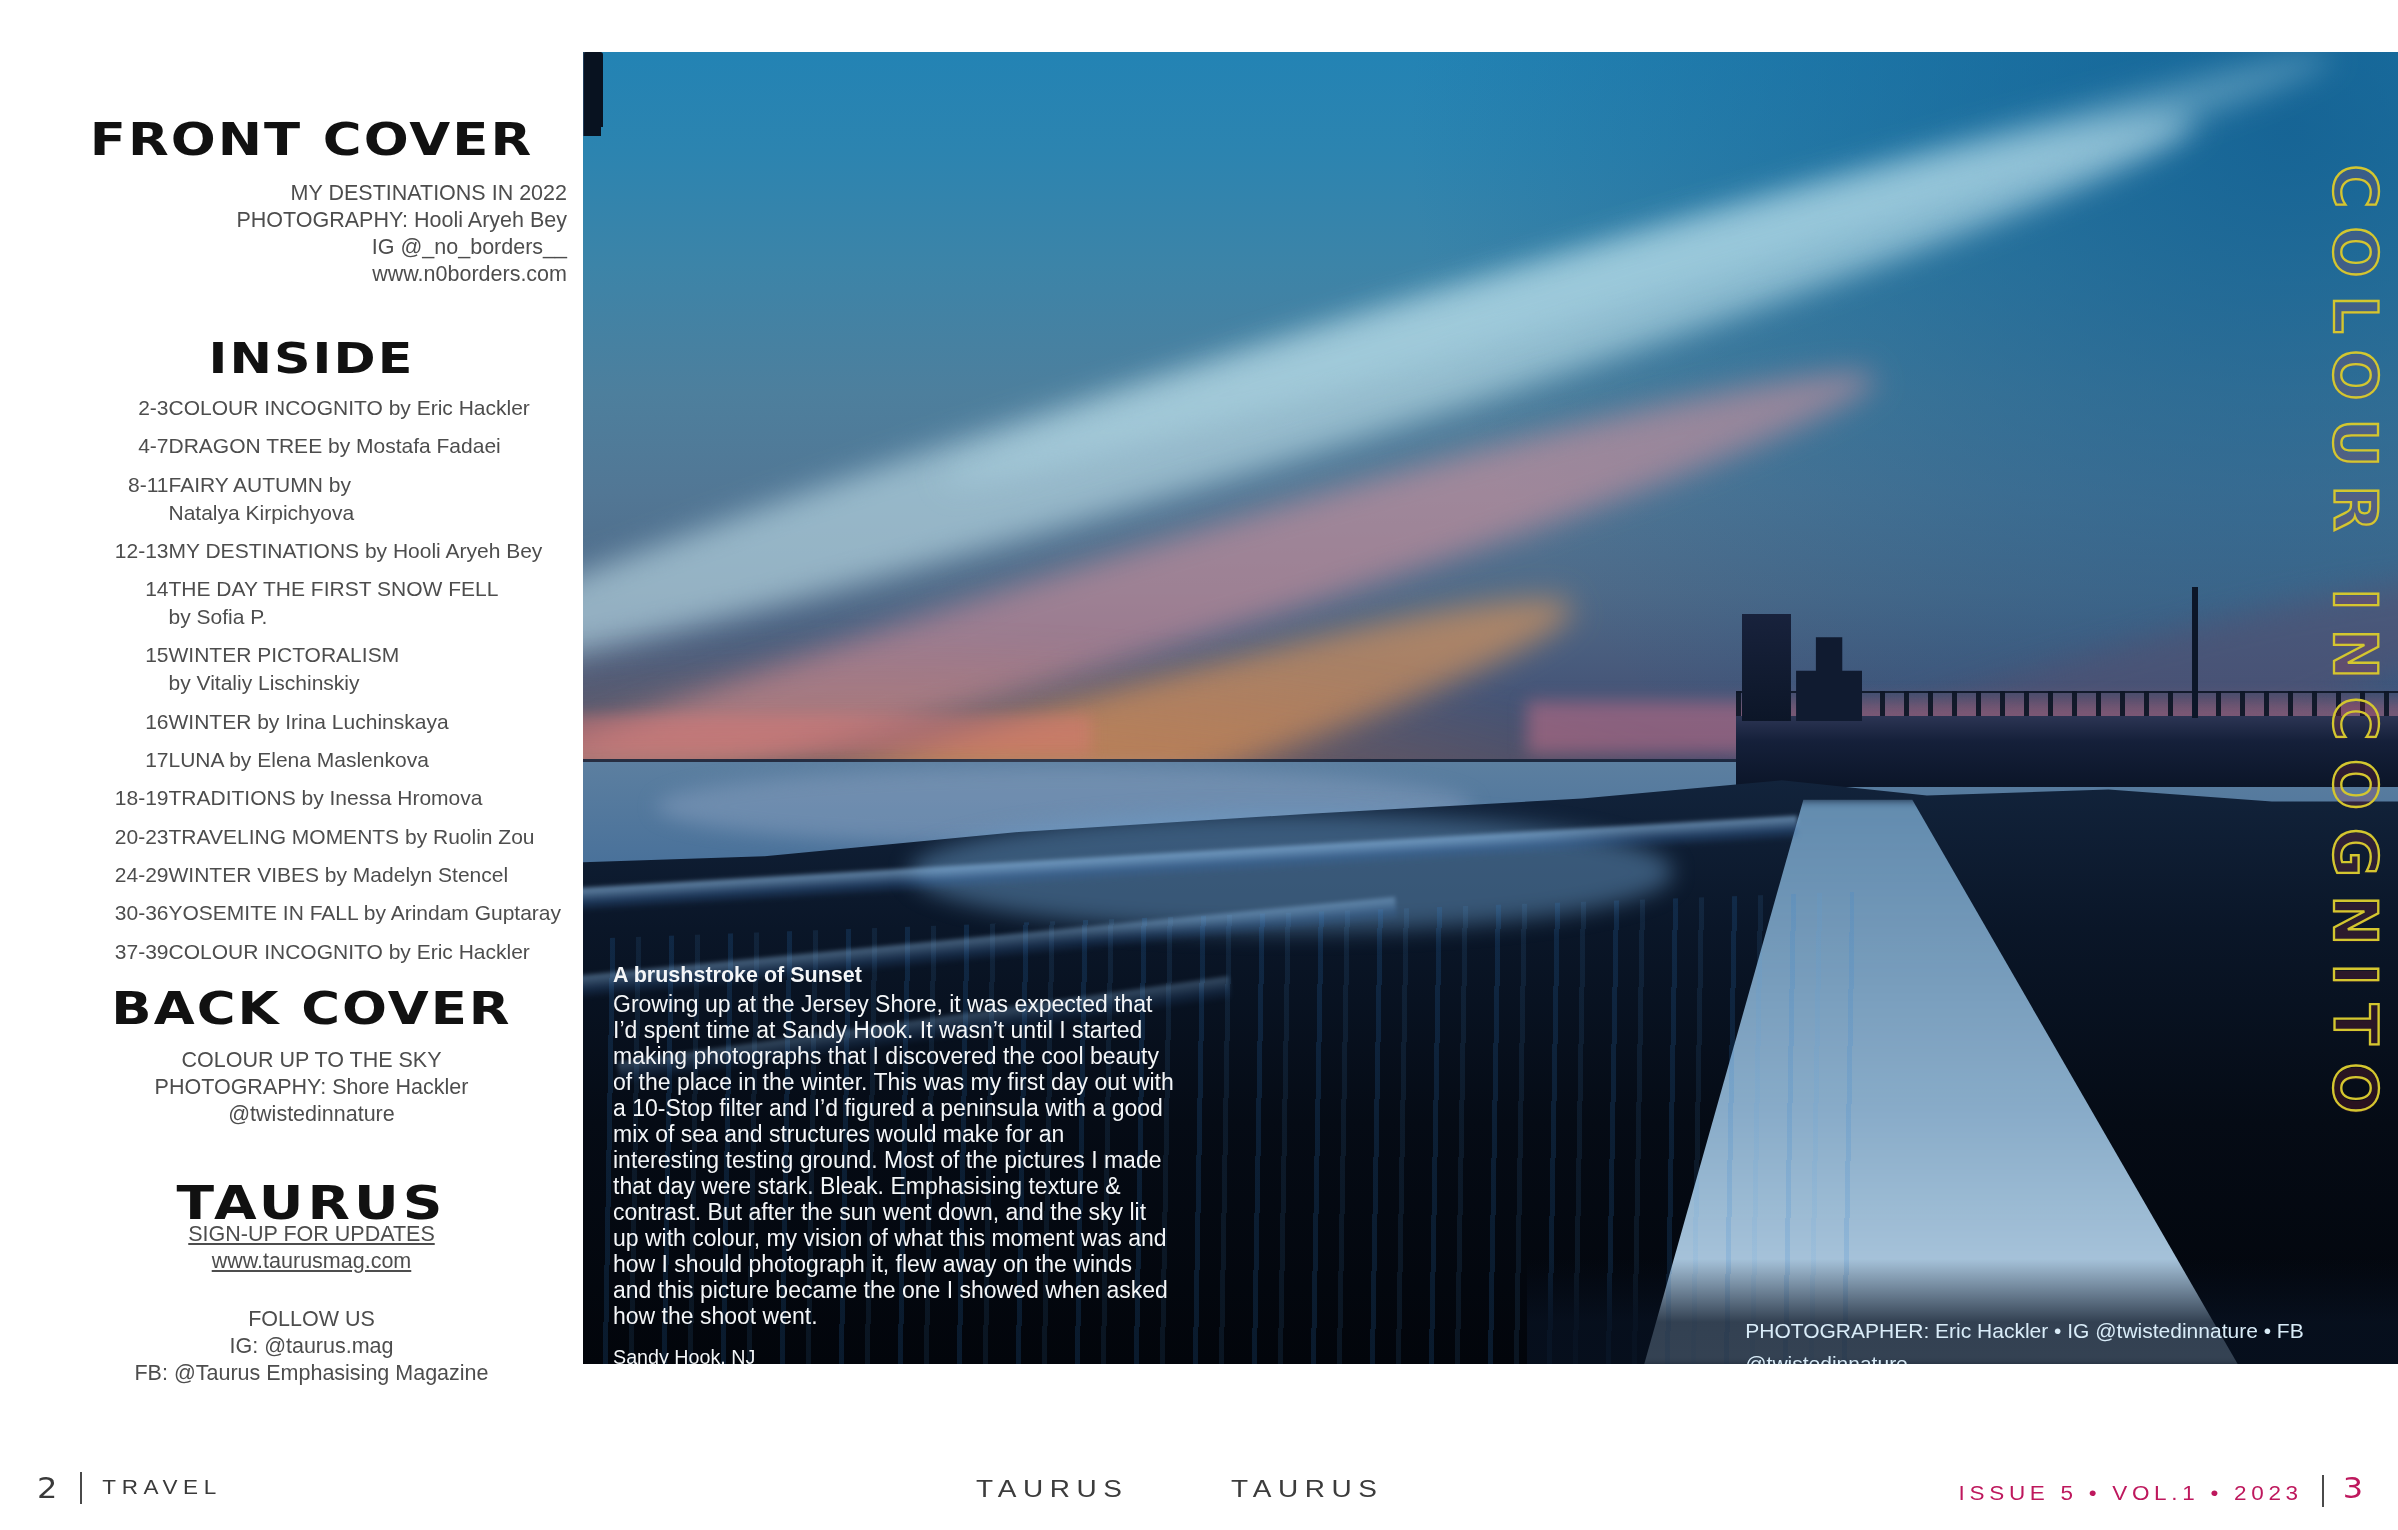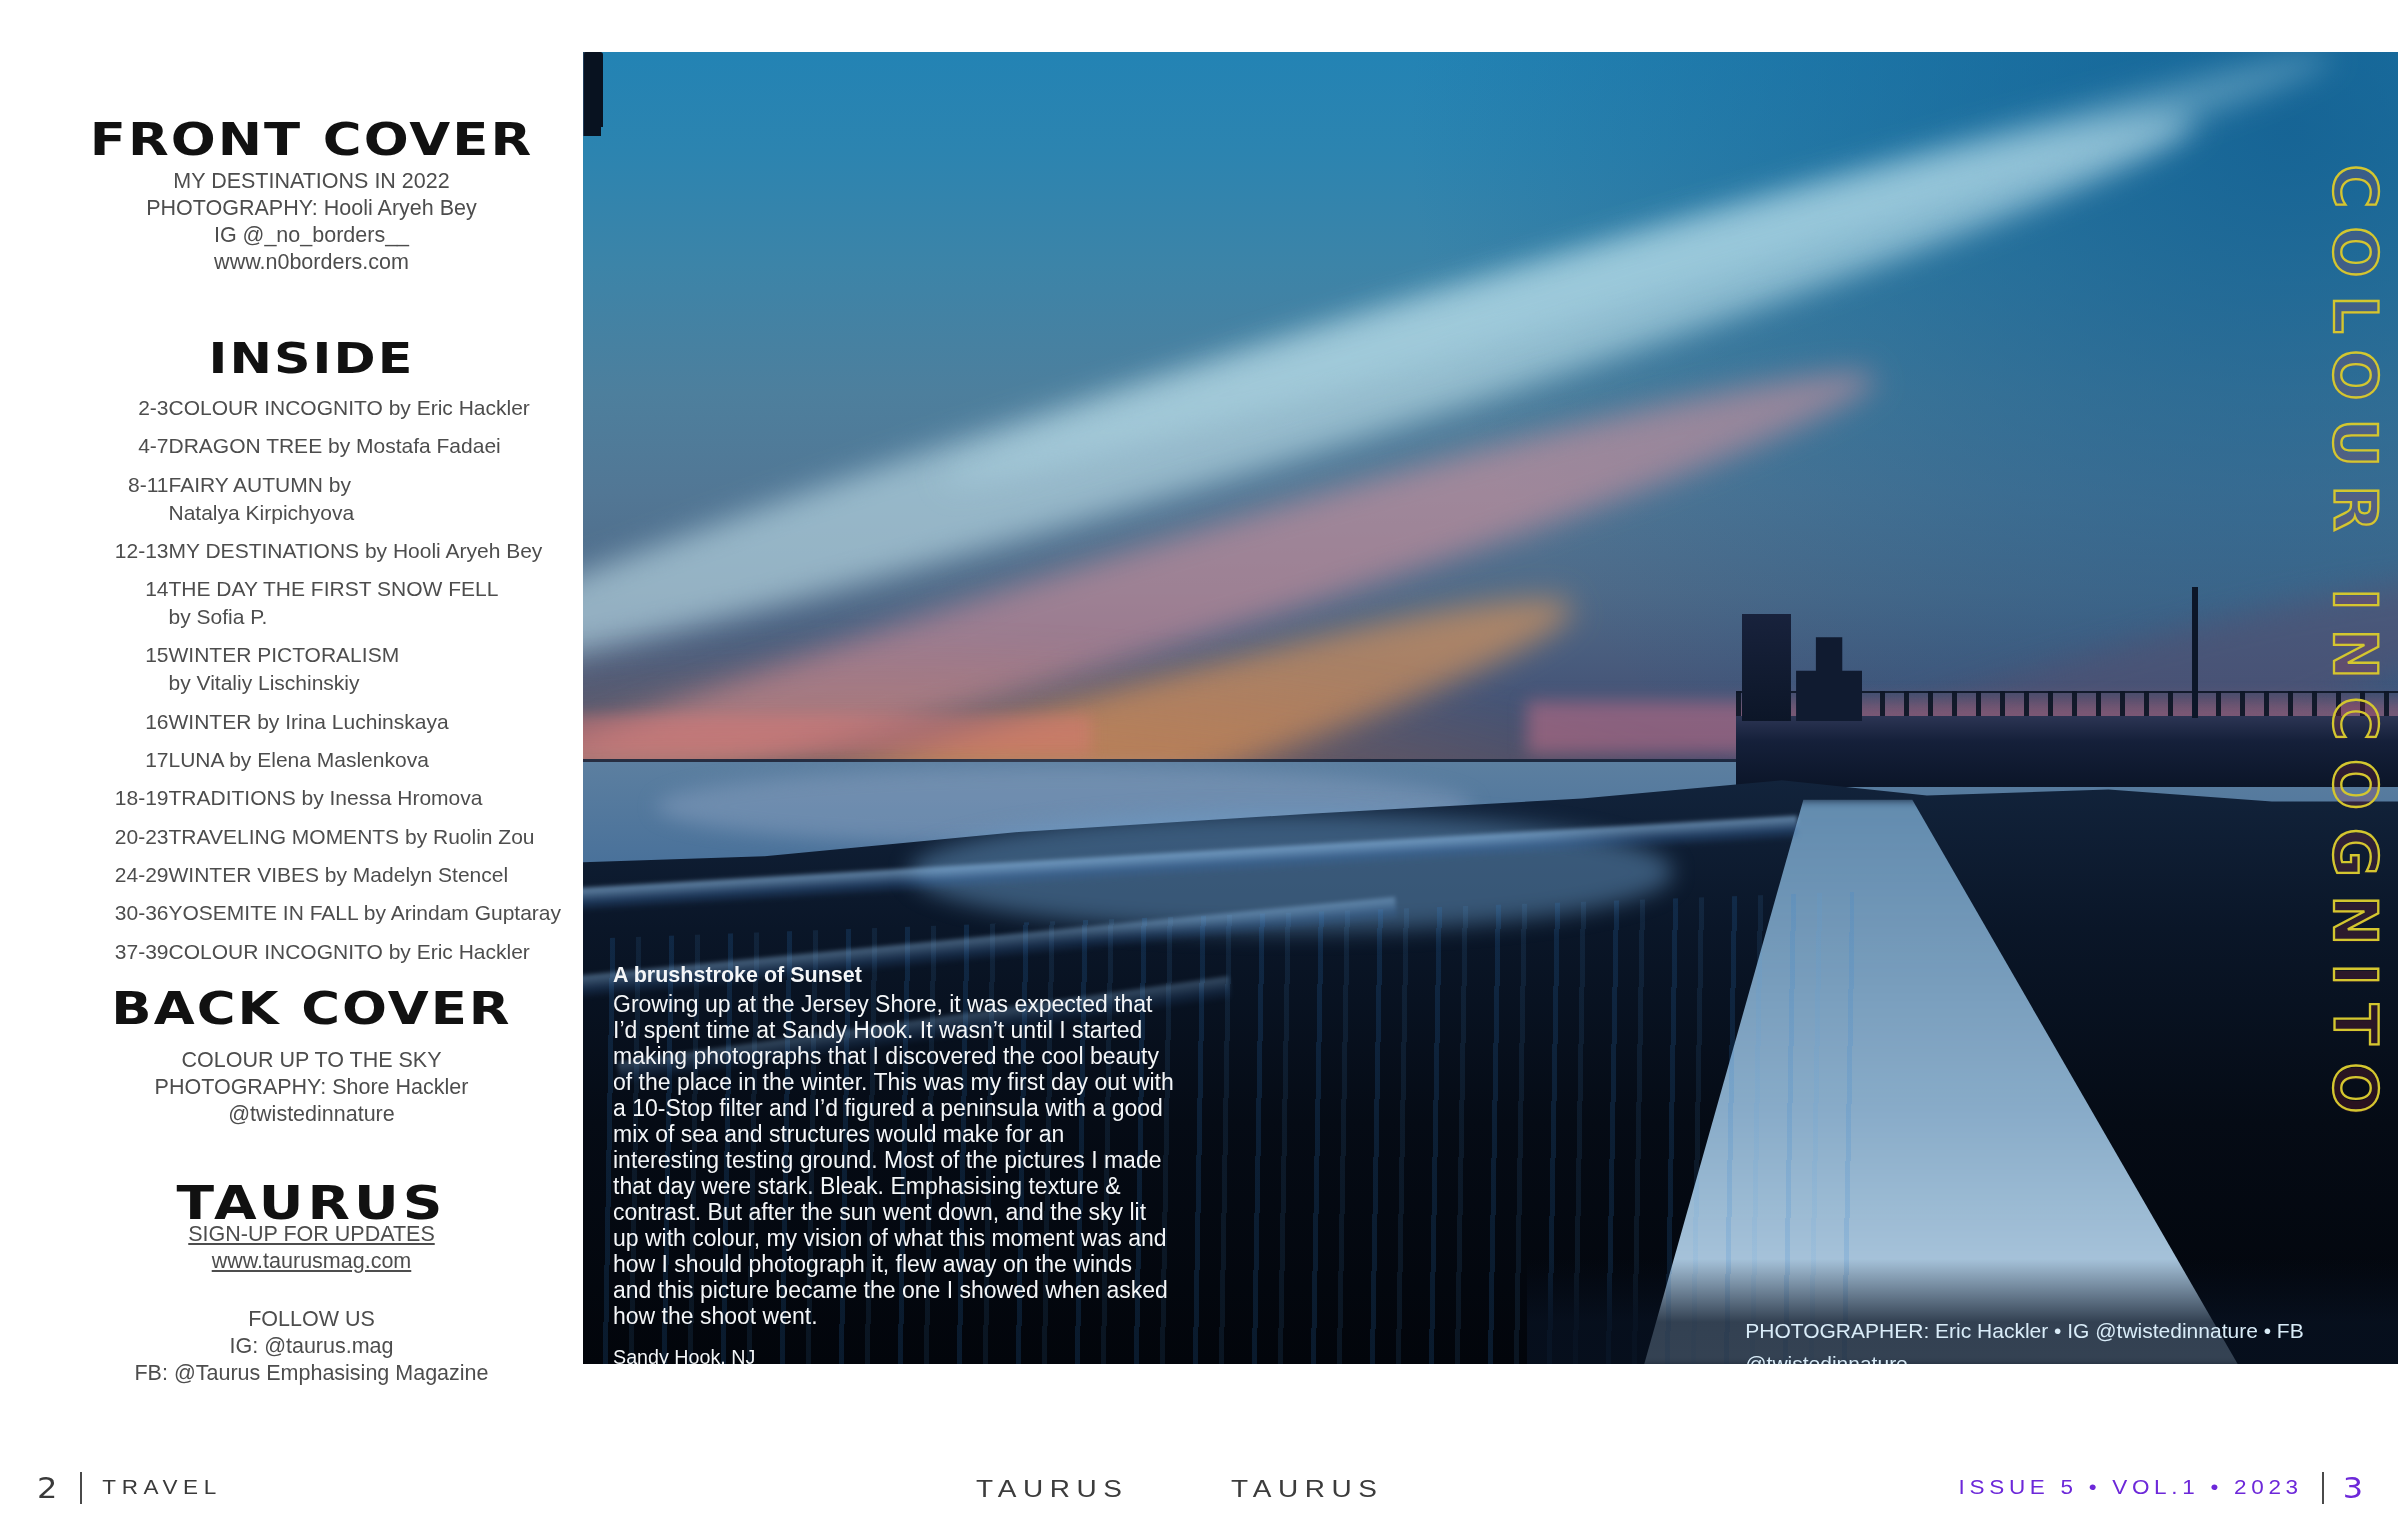--- a/index.html
+++ b/index.html
@@ -16,21 +16,21 @@
     white-space:nowrap;
   }
   .h-front  { top:111px; font-size:49px; }
   .h-inside { top:330px; font-size:47px; }
   .h-back   { top:980px; font-size:49px; }
   .h-taurus { top:1173px; font-size:51px; letter-spacing:3.7px; }
   .toc-sub {
     position:absolute; left:0; width:100%; text-align:center;
     font-size:21.5px; line-height:27px; color:#4d4d4d; white-space:pre-line;
   }
-  .sub-front  { top:168px; }
+  .sub-front  { top:180px;text-align:right; }
   .sub-back   { top:1047px; }
   .sub-taurus1{ top:1221px;text-decoration:underline; }
   .sub-taurus2{ top:1306px; }
   .toc-list { position:absolute; left:7.5px; top:394px; width:503px;
     display:flex; flex-direction:column; gap:10.3px; }
   .toc-row { display:flex; }
   .toc-pages { width:105px; flex:0 0 105px; text-align:right;
     font-size:21px; line-height:28px; color:#4d4d4d; }
   .toc-title { font-size:21px; line-height:28px; color:#4d4d4d; white-space:pre; }
   
@@ -117,21 +117,21 @@
     z-index:40;
   }
   
   .footer-left { position:absolute; left:37px; top:1469px; display:flex; align-items:center; gap:20.6px; color:#3a3a3a; }
   .footer-page { font-family:"DejaVu Sans", sans-serif; font-size:32px; letter-spacing:1.9px; transform:scaleY(0.9); }
   .footer-sep { width:1.9px; height:32px; background:#4a4a4a; }
   .footer-section { font-size:22.5px; letter-spacing:5.6px; transform:scaleY(0.9); }
   .footer-brand { position:absolute; top:1473px; color:#3c3c3c; font-size:28px;
     letter-spacing:6.6px; transform:scaleY(0.85); }
   .brand-1 { left:976px; } .brand-2 { left:1231px; }
-  .footer-right { position:absolute; right:34px; top:1469px; display:flex; align-items:center; gap:19px; color:#6d28d9; }
+  .footer-right { position:absolute; right:34px; top:1469px; display:flex; align-items:flex-end; gap:19px; color:#be185d; }
   .footer-issue { font-size:22.5px; letter-spacing:4.7px; transform:scaleY(0.9); }
 </style>
 </head>
 <body>
 
 <div class="page">
 
   <div class="toc-col">
     <div class="toc-heading h-front">FRONT COVER</div>
     <div class="toc-sub sub-front">MY DESTINATIONS IN 2022

